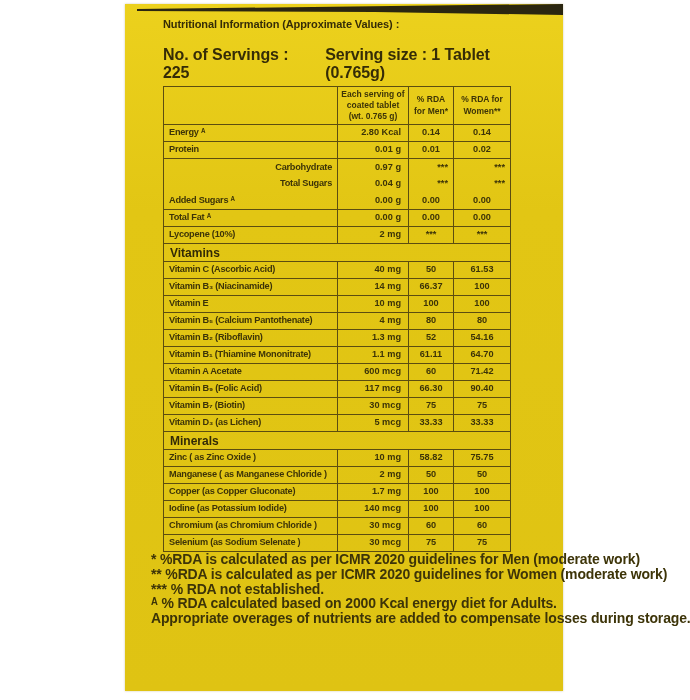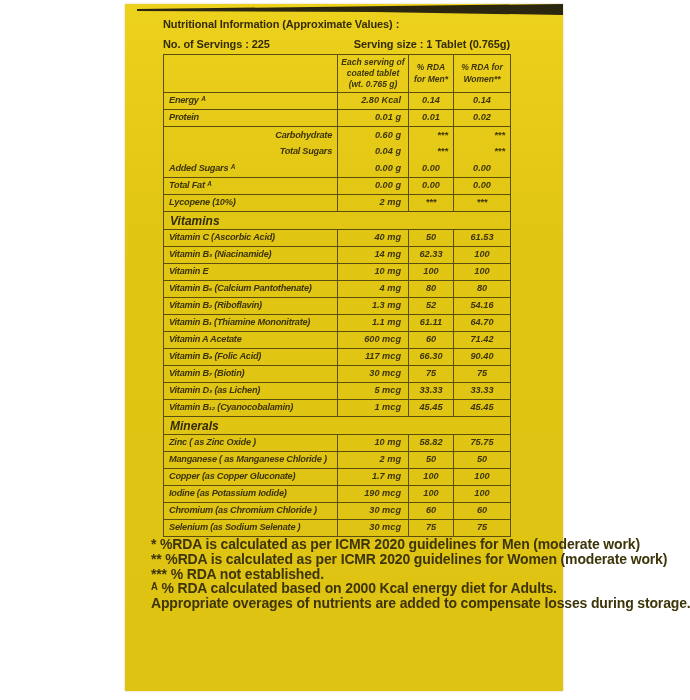--- a/index.html
+++ b/index.html
@@ -38,34 +38,33 @@
   .title {
     font-size: 11px;
     font-weight: 700;
     color: #352c07;
     letter-spacing: -0.1px;
     white-space: nowrap;
   }
   .subhead {
     display: flex;
     justify-content: space-between;
-    margin-top: 8px;
+    margin-top: 16px;
     margin-bottom: 4px;
-    font-size: 11px;
+    font-size: 16px;
     font-weight: 700;
     color: #352c07;
     letter-spacing: -0.1px;
     gap: 36px;
   }
   table.nutri {
     width: 347px;
     border-collapse: collapse;
     table-layout: fixed;
     border: 1.5px solid #5c4d10;
-    font-style: italic;
   }
   table.nutri th, table.nutri td {
     color: #3d3408;
     box-sizing: border-box;
   }
   table.nutri thead th {
     height: 38px;
     font-size: 8.5px;
     font-weight: 700;
     line-height: 1.3;
@@ -151,21 +150,21 @@
             <td class="c-women">0.14</td>
           </tr>
           <tr>
             <td class="c-name">Protein</td>
             <td class="c-amount">0.01 g</td>
             <td class="c-men">0.01</td>
             <td class="c-women">0.02</td>
           </tr>
           <tr class="norule">
             <td class="c-name">Carbohydrate</td>
-            <td class="c-amount">0.60 g</td>
+            <td class="c-amount">0.97 g</td>
             <td class="c-men">***</td>
             <td class="c-women">***</td>
           </tr>
           <tr class="norule">
             <td class="c-name">Total Sugars</td>
             <td class="c-amount">0.04 g</td>
             <td class="c-men">***</td>
             <td class="c-women">***</td>
           </tr>
           <tr>
@@ -191,21 +190,21 @@
           </tr>
           <tr>
             <td class="c-name">Vitamin C (Ascorbic Acid)</td>
             <td class="c-amount">40 mg</td>
             <td class="c-men">50</td>
             <td class="c-women">61.53</td>
           </tr>
           <tr>
             <td class="c-name">Vitamin B₃ (Niacinamide)</td>
             <td class="c-amount">14 mg</td>
-            <td class="c-men">62.33</td>
+            <td class="c-men">66.37</td>
             <td class="c-women">100</td>
           </tr>
           <tr>
             <td class="c-name">Vitamin E</td>
             <td class="c-amount">10 mg</td>
             <td class="c-men">100</td>
             <td class="c-women">100</td>
           </tr>
           <tr>
             <td class="c-name">Vitamin B₅ (Calcium Pantothenate)</td>
@@ -243,26 +242,20 @@
             <td class="c-men">75</td>
             <td class="c-women">75</td>
           </tr>
           <tr>
             <td class="c-name">Vitamin D₃ (as Lichen)</td>
             <td class="c-amount">5 mcg</td>
             <td class="c-men">33.33</td>
             <td class="c-women">33.33</td>
           </tr>
           <tr>
-            <td class="c-name">Vitamin B₁₂ (Cyanocobalamin)</td>
-            <td class="c-amount">1 mcg</td>
-            <td class="c-men">45.45</td>
-            <td class="c-women">45.45</td>
-          </tr>
-          <tr>
             <td colspan="4" class="section">Minerals</td>
           </tr>
           <tr>
             <td class="c-name">Zinc ( as Zinc Oxide )</td>
             <td class="c-amount">10 mg</td>
             <td class="c-men">58.82</td>
             <td class="c-women">75.75</td>
           </tr>
           <tr>
             <td class="c-name">Manganese ( as Manganese Chloride )</td>
@@ -271,21 +264,21 @@
             <td class="c-women">50</td>
           </tr>
           <tr>
             <td class="c-name">Copper (as Copper Gluconate)</td>
             <td class="c-amount">1.7 mg</td>
             <td class="c-men">100</td>
             <td class="c-women">100</td>
           </tr>
           <tr>
             <td class="c-name">Iodine (as Potassium Iodide)</td>
-            <td class="c-amount">190 mcg</td>
+            <td class="c-amount">140 mcg</td>
             <td class="c-men">100</td>
             <td class="c-women">100</td>
           </tr>
           <tr>
             <td class="c-name">Chromium (as Chromium Chloride )</td>
             <td class="c-amount">30 mcg</td>
             <td class="c-men">60</td>
             <td class="c-women">60</td>
           </tr>
           <tr>

